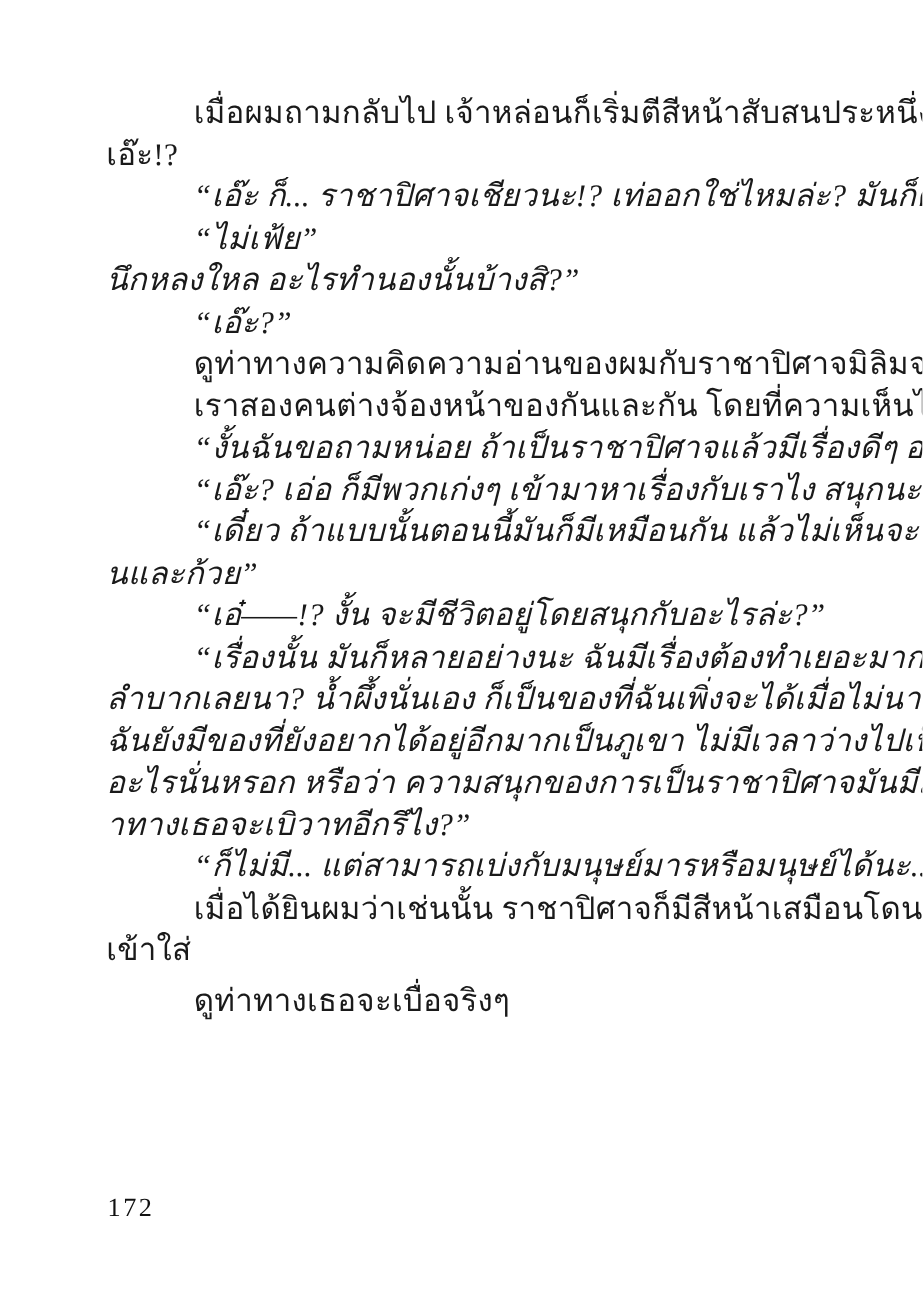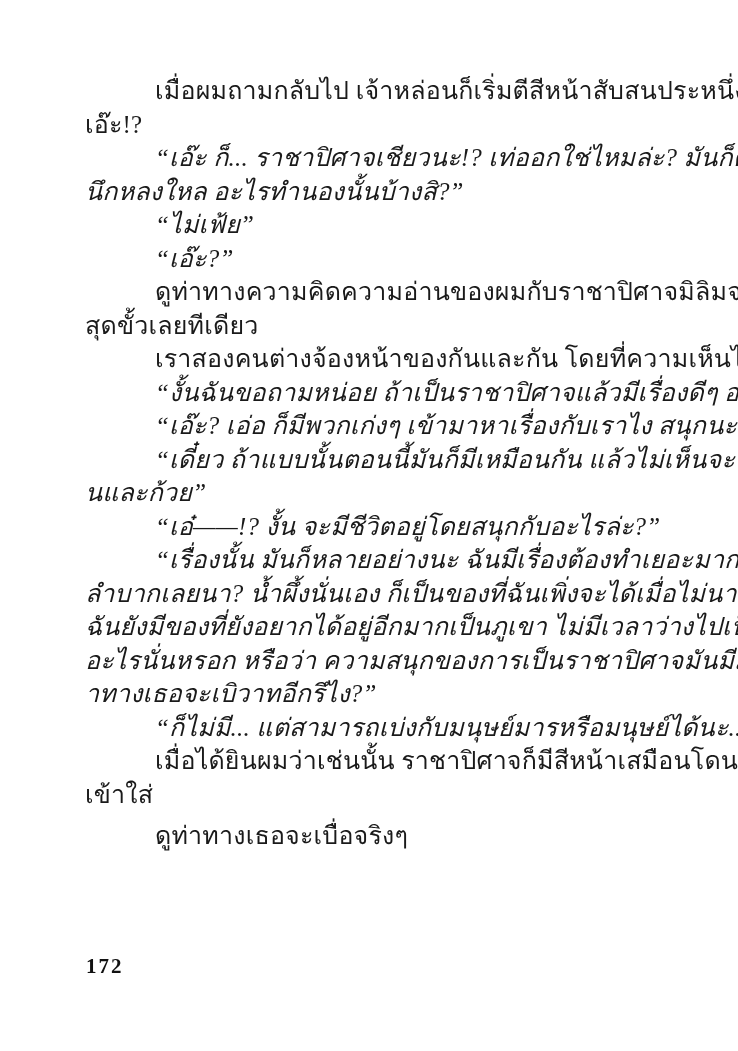--- a/index.html
+++ b/index.html
@@ -31,45 +31,45 @@
     letter-spacing: 0.2px;
   }
   .line.indent {
     padding-left: 70px;
   }
   .line.dialogue {
     font-style: italic;
   }
   .line.gap-before {
     margin-top: 8px;
+    font-family: Liberation Mono, monospace;
   }
   .page-number {
     position: absolute;
     left: 86px;
     top: 954px;
     font-size: 21px;
-    font-weight: bold;
+    font-weight: normal;
     letter-spacing: 2px;
     color: #111111;
     font-family: "Liberation Serif", "DejaVu Serif", serif;
   }
 </style>
 </head>
 <body>
 
 <div class="book-page">
   <div class="text-block">
       <div class="line indent">เมื่อผมถามกลับไป เจ้าหล่อนก็เริ่มตีสีหน้าสับสนประหนึ่งร้องว่า</div>
       <div class="line">เอ๊ะ!?</div>
       <div class="line indent dialogue">“เอ๊ะ ก็... ราชาปิศาจเชียวนะ!? เท่ออกใช่ไหมล่ะ? มันก็ต้อง</div>
+      <div class="line indent dialogue">“ไม่เฟ้ย”</div>
       <div class="line dialogue">นึกหลงใหล อะไรทำนองนั้นบ้างสิ?”</div>
-      <div class="line indent dialogue">“ไม่เฟ้ย”</div>
       <div class="line indent dialogue">“เอ๊ะ?”</div>
       <div class="line indent">ดูท่าทางความคิดความอ่านของผมกับราชาปิศาจมิลิมจะต่างกัน</div>
-      <div class="line">สุดขั้วเลยทีเดียว</div>
       <div class="line indent">เราสองคนต่างจ้องหน้าของกันและกัน โดยที่ความเห็นไม่ตรงกัน</div>
       <div class="line indent dialogue">“งั้นฉันขอถามหน่อย ถ้าเป็นราชาปิศาจแล้วมีเรื่องดีๆ อะไร</div>
       <div class="line indent dialogue">“เอ๊ะ? เอ่อ ก็มีพวกเก่งๆ เข้ามาหาเรื่องกับเราไง สนุกนะ?”</div>
       <div class="line indent dialogue">“เดี๋ยว ถ้าแบบนั้นตอนนี้มันก็มีเหมือนกัน แล้วไม่เห็นจะน่าสนใจ</div>
       <div class="line dialogue">นและก้วย”</div>
       <div class="line indent dialogue">“เอ๋——!? งั้น จะมีชีวิตอยู่โดยสนุกกับอะไรล่ะ?”</div>
       <div class="line indent dialogue">“เรื่องนั้น มันก็หลายอย่างนะ ฉันมีเรื่องต้องทำเยอะมากเสียจน</div>
       <div class="line dialogue">ลำบากเลยนา? น้ำผึ้งนั่นเอง ก็เป็นของที่ฉันเพิ่งจะได้เมื่อไม่นานมานี้ด้วย</div>
       <div class="line dialogue">ฉันยังมีของที่ยังอยากได้อยู่อีกมากเป็นภูเขา ไม่มีเวลาว่างไปเป็นราชาปิศาจ</div>
       <div class="line dialogue">อะไรนั่นหรอก หรือว่า ความสนุกของการเป็นราชาปิศาจมันมีมากกว่า</div>

